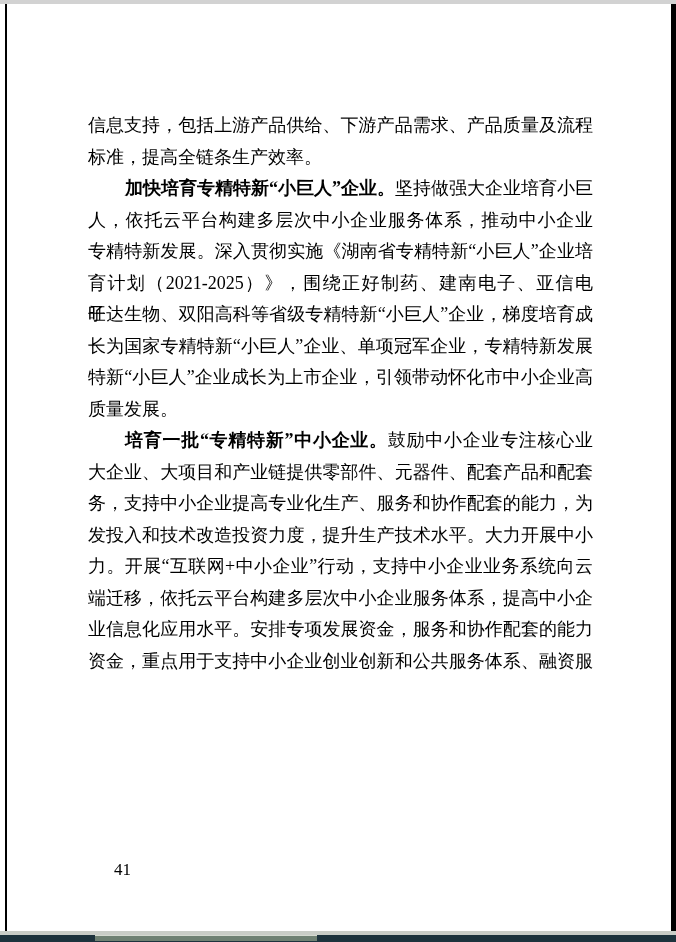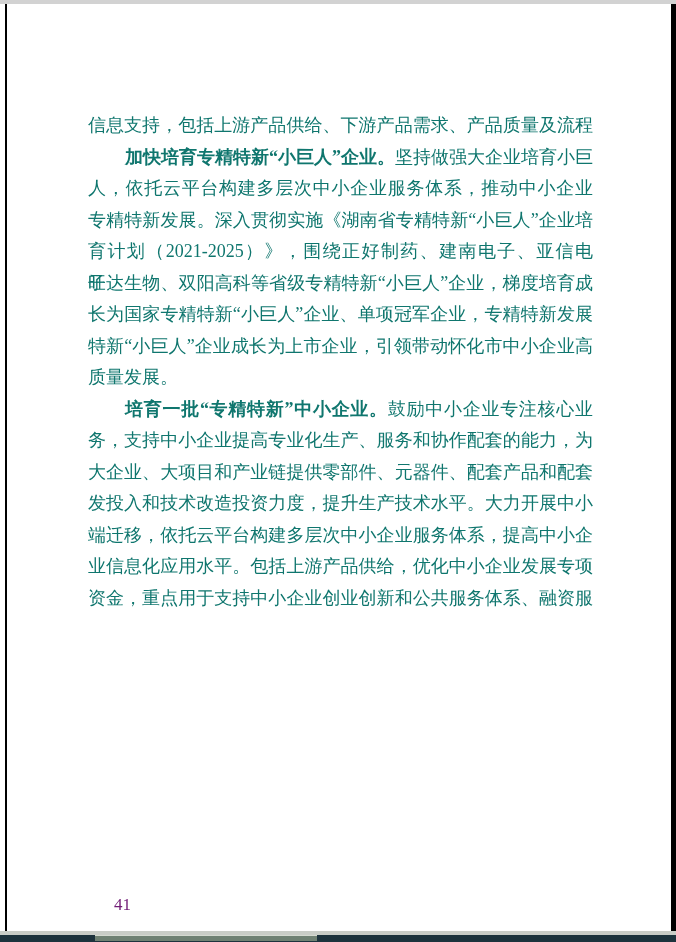--- a/index.html
+++ b/index.html
@@ -30,42 +30,42 @@
     background: #000000;
   }
 
   
   .text-block {
     position: absolute;
     left: 88px; top: 110px;
     width: 505px;
     font-size: 18px;
     line-height: 31.5px;
-    color: #0f766e;
+    color: #000000;
     letter-spacing: 0;
   }
   .line {
     height: 31.5px;
     overflow: visible;
   }
   .line.stretch {
     text-align: justify;
     text-align-last: justify;
     text-justify: inter-character;
   }
   .line.indent {
     padding-left: 37px;
   }
   .line b { font-weight: bold; }
 
   .page-number {
     position: absolute;
-    left: 114px; top: 895px;
+    left: 114px; top: 860px;
     font-size: 17px;
-    color: #701a75;
+    color: #000000;
   }
 
   
   .bottom-strip {
     position: absolute; left: 0; top: 931px;
     width: 676px; height: 4px;
     background: #c9cdc7;
   }
   .hscrollbar {
     position: absolute; left: 0; top: 935px;
@@ -84,34 +84,36 @@
 <body>
 
 <div class="screen">
 
   <div class="top-strip"></div>
   <div class="left-line"></div>
   <div class="right-bar"></div>
 
   <div class="text-block">
       <div class="line stretch">信息支持，包括上游产品供给、下游产品需求、产品质量及流程</div>
+      <div class="line">标准，提高全链条生产效率。</div>
       <div class="line stretch indent"><b>加快培育专精特新“小巨人”企业。</b>坚持做强大企业培育小巨</div>
       <div class="line stretch">人，依托云平台构建多层次中小企业服务体系，推动中小企业</div>
       <div class="line stretch">专精特新发展。深入贯彻实施《湖南省专精特新“小巨人”企业培</div>
       <div class="line stretch">育计划（2021-2025）》，围绕正好制药、建南电子、亚信电子、</div>
       <div class="line stretch">旺达生物、双阳高科等省级专精特新“小巨人”企业，梯度培育成</div>
       <div class="line stretch">长为国家专精特新“小巨人”企业、单项冠军企业，专精特新发展</div>
       <div class="line stretch">特新“小巨人”企业成长为上市企业，引领带动怀化市中小企业高</div>
       <div class="line">质量发展。</div>
       <div class="line stretch indent"><b>培育一批“专精特新”中小企业。</b>鼓励中小企业专注核心业</div>
+      <div class="line stretch">大企业、大项目和产业链提供零部件、元器件、配套产品和配套</div>
       <div class="line stretch">务，支持中小企业提高专业化生产、服务和协作配套的能力，为</div>
-      <div class="line stretch">大企业、大项目和产业链提供零部件、元器件、配套产品和配套</div>
       <div class="line stretch">发投入和技术改造投资力度，提升生产技术水平。大力开展中小</div>
+      <div class="line stretch">力。开展“互联网+中小企业”行动，支持中小企业业务系统向云</div>
       <div class="line stretch">端迁移，依托云平台构建多层次中小企业服务体系，提高中小企</div>
-      <div class="line stretch">业信息化应用水平。包括上游产品供给，优化中小企业发展专项</div>
+      <div class="line stretch">业信息化应用水平。安排专项发展资金，服务和协作配套的能力</div>
       <div class="line stretch">资金，重点用于支持中小企业创业创新和公共服务体系、融资服</div>
     </div>
 
   <div class="page-number">41</div>
 
   <div class="bottom-strip"></div>
   <div class="hscrollbar">
     <div class="hthumb"></div>
   </div>
 

